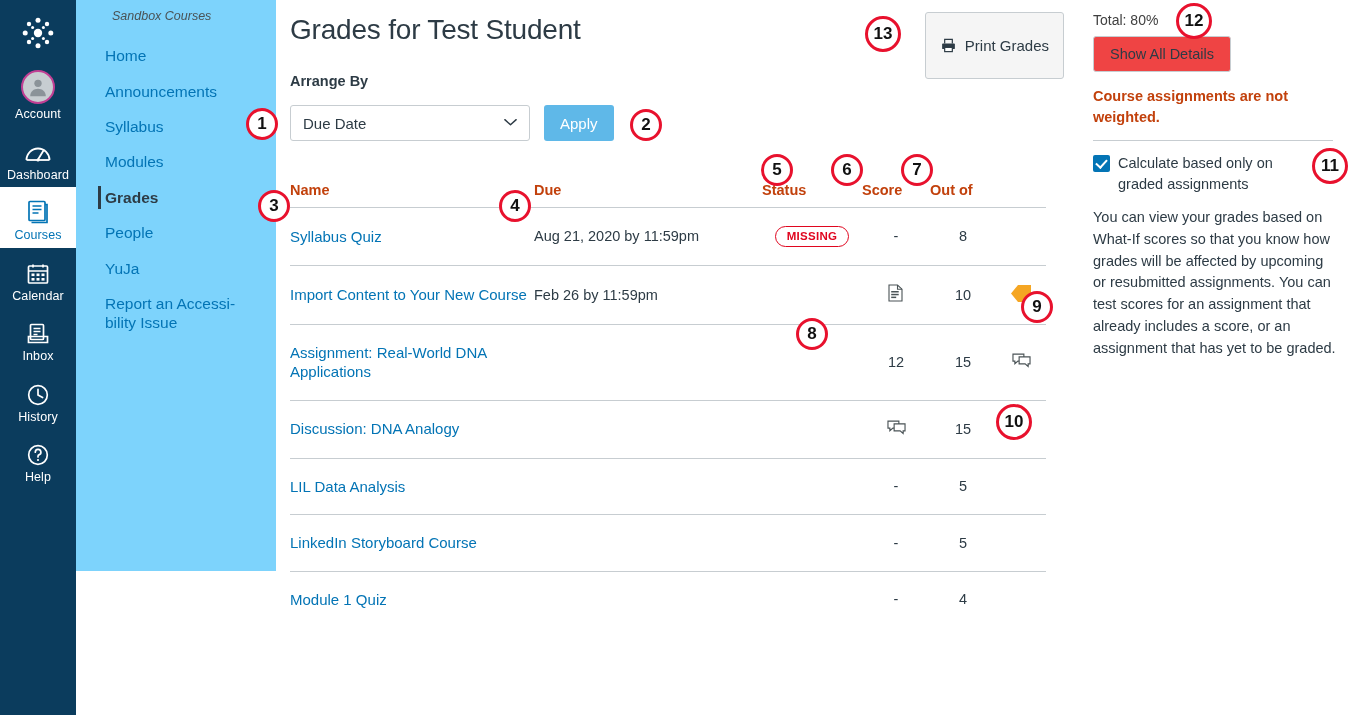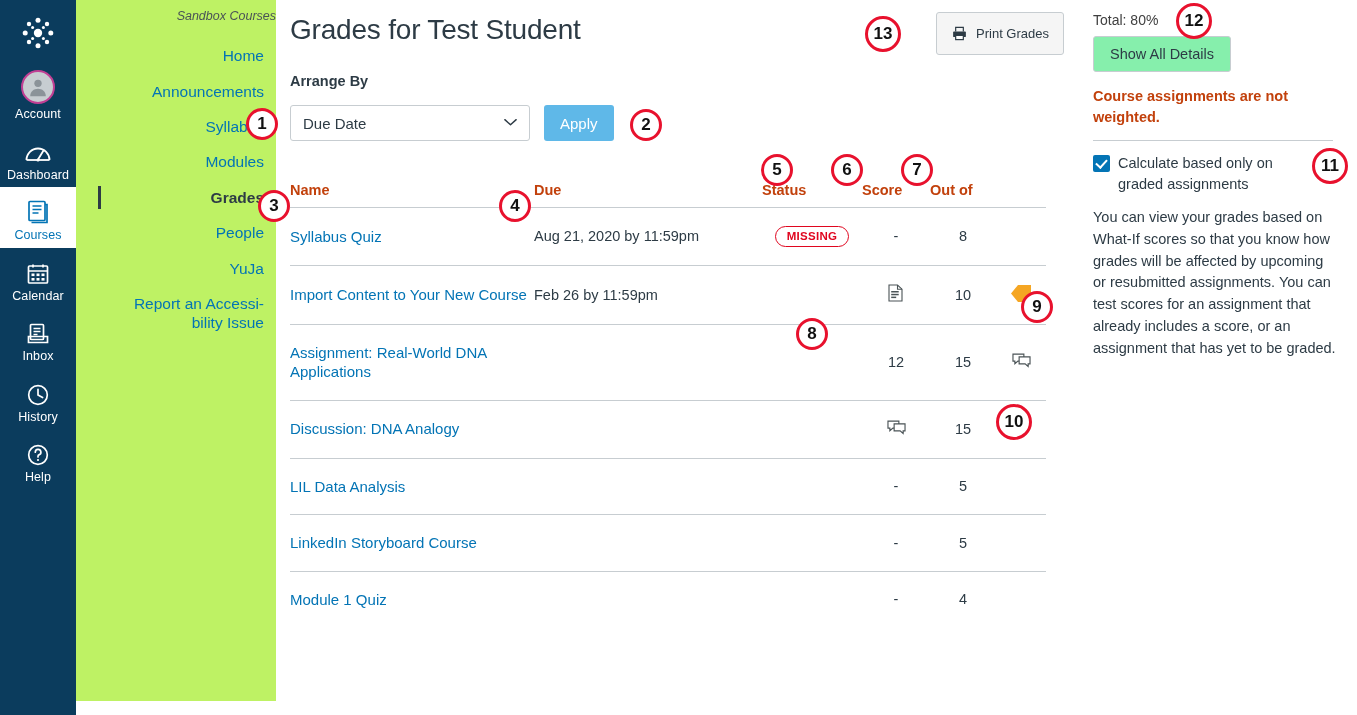--- a/index.html
+++ b/index.html
@@ -33,23 +33,22 @@
   .gn-item.active { background:#ffffff; }
   .gn-item.active .gn-lbl { color:#0374b5; }
   .gn-avatar {
     width:34px; height:34px; border-radius:50%;
     border:2px solid #c13f94; background:#c7cdd1;
     display:flex; align-items:center; justify-content:center; overflow:hidden;
   }
 
   
   #course-nav {
-    position:absolute; left:76px; top:0; width:200px; height:701px;
-    background:#bef264;
-    text-align:right;
+    position:absolute; left:76px; top:0; width:200px; height:571px;
+    background:#7dd3fc;
   }
   #course-crumb {
     font-size:12.5px; font-style:italic; color:#4a5356;
     padding: 8px 0 0 36px; line-height:1.3;
   }
   .cn-list { list-style:none; margin:14px 0 0 0; padding:0; }
   .cn-item { position:relative; }
   .cn-link {
     display:block; padding:8px 12px 8px 29px;
     font-size:15.5px; color:#0374b5; text-decoration:none; line-height:1.25;
@@ -63,21 +62,21 @@
   
   #main { position:absolute; left:276px; top:0; width:800px; height:680px; }
   #page-title {
     font-size: 28px; font-weight: normal; color:#2d3b45;
     margin: 0; padding: 14px 0 0 14px; letter-spacing:-0.2px;
   }
   #print-grades-button {
     position:absolute; right:12px; top:12px;
     display:inline-flex; align-items:center; gap:8px;
     background:#f5f5f5; border:1px solid #c7cdd1; border-radius:3px;
-    padding:12px 14px; font-size:13px; color:#2d3b45; cursor:pointer;
+    padding:24px 14px; font-size:15px; color:#2d3b45; cursor:pointer;
     font-family:"Liberation Sans", sans-serif;
   }
 
   #arrange-label {
     position:absolute; left:14px; top:73px;
     font-size:14.5px; font-weight:bold; color:#2d3b45;
   }
   #arrange-select {
     position:absolute; left:14px; top:105px; width:240px; height:36px;
     border:1px solid #c7cdd1; border-radius:3px; background:#fff;
@@ -131,21 +130,21 @@
   }
   .dash { color:#2d3b45; }
 
   
   #right-side {
     position:absolute; left:1085px; top:0; width:272px; height:715px;
     padding:10px 14px 0 8px;
   }
   #total-line { font-size:14px; color:#404040; margin:2px 0 8px 0; }
   #show-all-details-button {
-    background:#86efac; border:1px solid #c7cdd1; border-radius:3px;
+    background:#ef4444; border:1px solid #c7cdd1; border-radius:3px;
     padding:9px 16px; font-size:14.5px; color:#2d3b45; cursor:pointer;
     font-family:"Liberation Sans", sans-serif;
   }
   #weight-note {
     font-size:14.5px; font-weight:bold; color:#c2410c;
     margin:14px 0 0 0; line-height:1.45; max-width:215px;
   }
   #side-divider { border-top:1px solid #c7cdd1; margin:12px 0 0 0; width:240px; }
   #calc-row { display:flex; gap:8px; margin-top:12px; align-items:flex-start; }
   #calc-checkbox {

